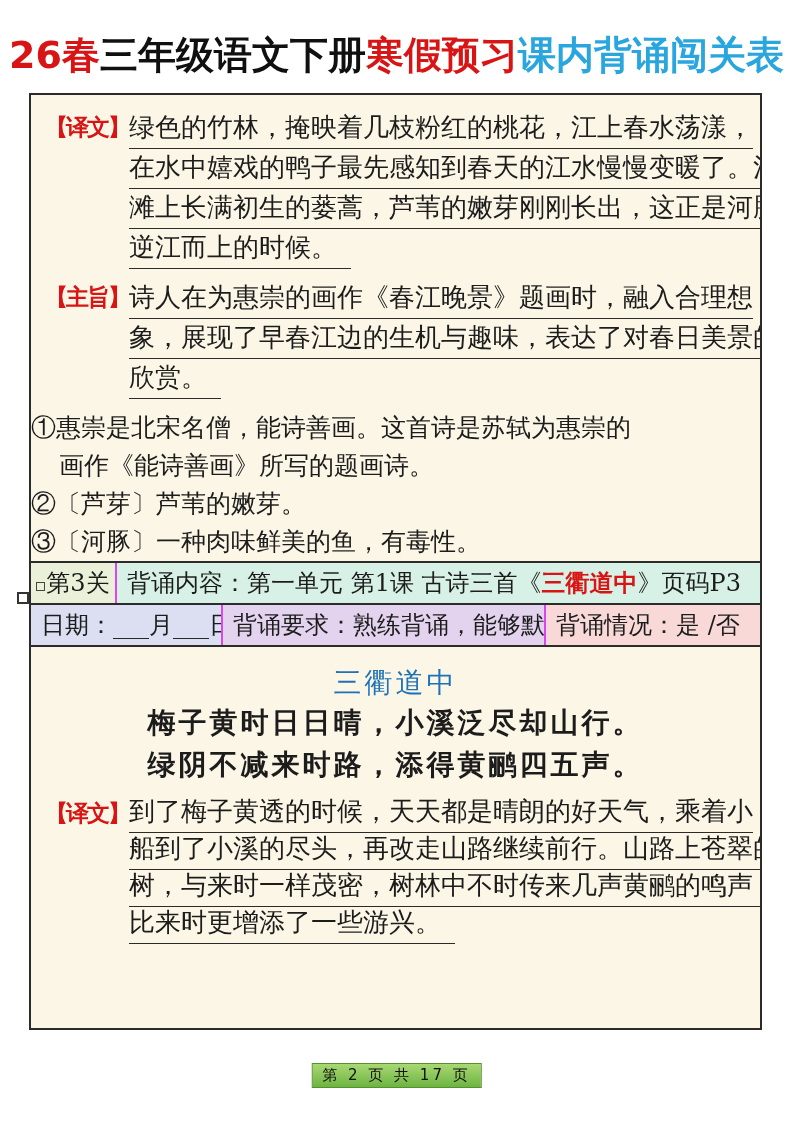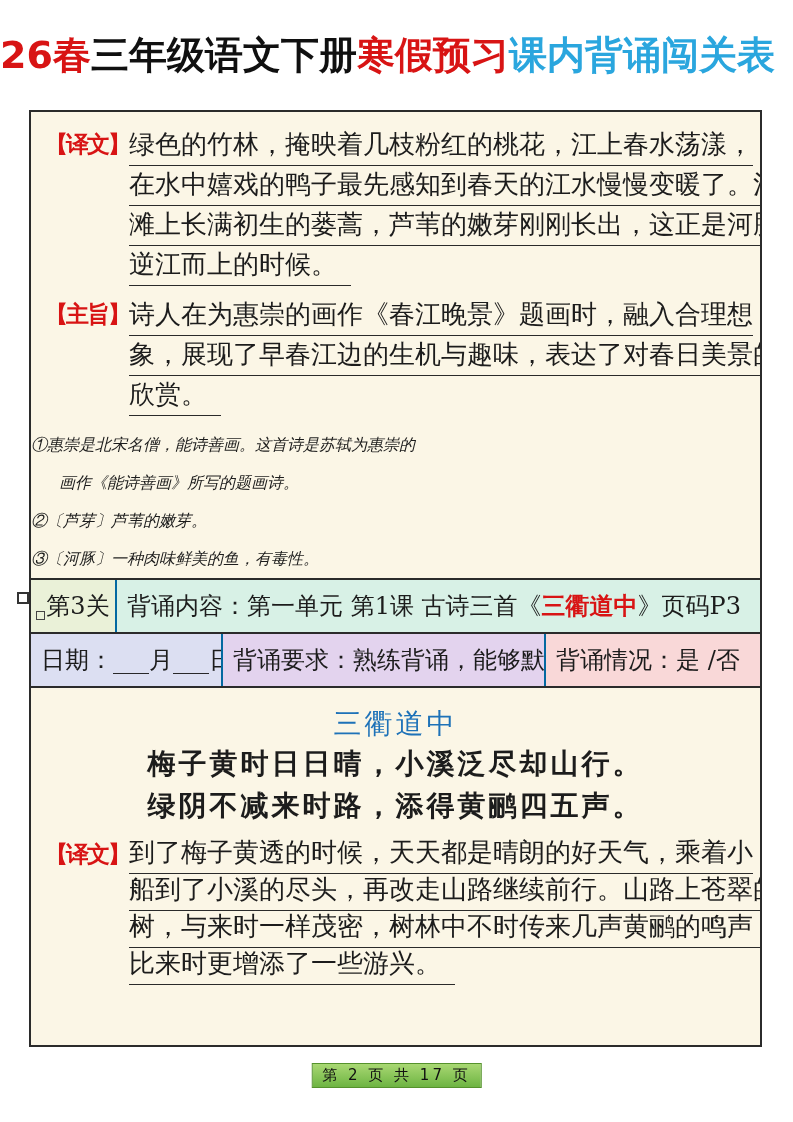--- a/index.html
+++ b/index.html
@@ -9,34 +9,35 @@
     font-family:"DejaVu Serif","Liberation Serif",serif;
     color:#1c1c1c;
     position:relative;
     overflow:hidden;
   }
   .page{position:absolute;inset:0;}
 
   
   .doc-title{
     position:absolute;top:30px;left:0;right:0;
+    text-align:center;
     font-family:"DejaVu Sans","Liberation Sans",sans-serif;
     font-weight:900;
     font-size:38px;line-height:50px;
     letter-spacing:0px;
     white-space:nowrap;
   }
   .t-red{color:var(--accent-red,#e8131c);}
   .t-black{color:#101010;}
   .t-blue{color:var(--title-blue,#2aa6de);}
 
   
   .main-box{
     position:absolute;
-    left:29px;top:110px;
+    left:29px;top:93px;
     width:733px;height:937px;
     box-sizing:border-box;
     border:2px solid #2b2b2b;
     background:var(--box-cream,#fbf6e6);
     overflow:hidden;
   }
 
   
   .section{display:flex;align-items:flex-start;}
   .sec-yiwen1{margin-top:12px;}
@@ -50,36 +51,36 @@
     color:var(--accent-red,#c70f0f);
     font-size:23px;
     font-weight:700;
     letter-spacing:-2px;
     line-height:40px;
     white-space:nowrap;
   }
   .sec-text{flex:1;min-width:0;}
   .tline{font-size:26px;line-height:40px;white-space:nowrap;}
   .tline-37{line-height:37px;}
-  .tline-38{font-size:16px;line-height:38px;font-style:italic;}
+  .tline-38{font-size:25px;line-height:38px;}
   .u{border-bottom:1.5px solid #2a2a2a;padding-bottom:6px;}
   .u-pad{padding-right:14px;}
   .note-indent{padding-left:28px;}
 
   
   .trow{display:flex;box-sizing:border-box;border-top:2px solid #2b2b2b;}
   .trow .cell{
     box-sizing:border-box;
-    height:52px;
+    height:40px;
     display:flex;align-items:center;
     font-size:24px;
     white-space:nowrap;
     overflow:hidden;
   }
-  .cell+.cell{border-left:2px solid #0369a1;}
+  .cell+.cell{border-left:2px solid #d946ef;}
   .c-round{flex:0 0 84px;justify-content:center;background:#eaf1d8;}
   .c-content{flex:1;background:#d8f1e6;padding-left:10px;}
   .c-date{flex:0 0 190px;background:#dcdff2;padding-left:10px;}
   .c-req{flex:0 0 323px;background:#e3d3ee;padding-left:10px;}
   .c-status{flex:1;background:#f9d8d8;padding-left:10px;}
   .hl-red{color:var(--accent-red,#e8131c);font-weight:700;}
   .tiny-box{
     display:inline-block;width:7px;height:7px;
     border:1px solid #444;background:transparent;
     margin-right:1px;align-self:flex-end;margin-bottom:12px;

